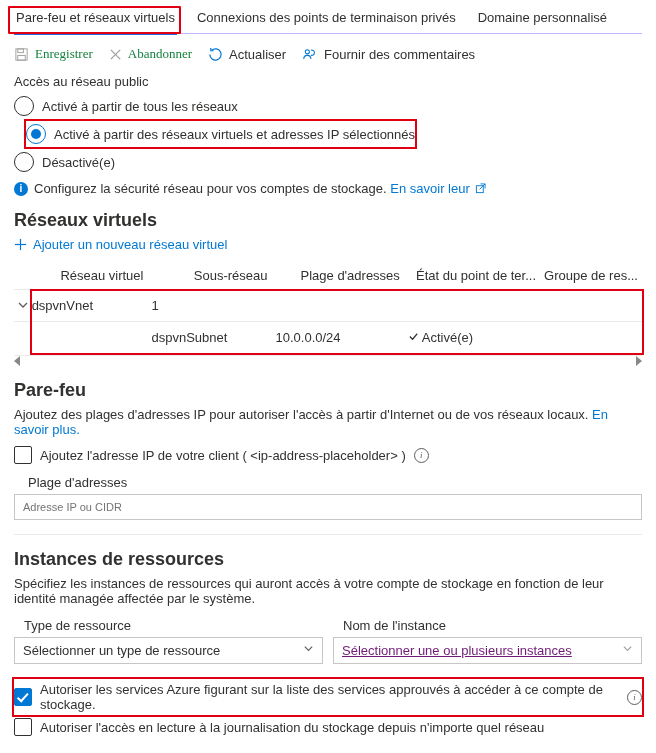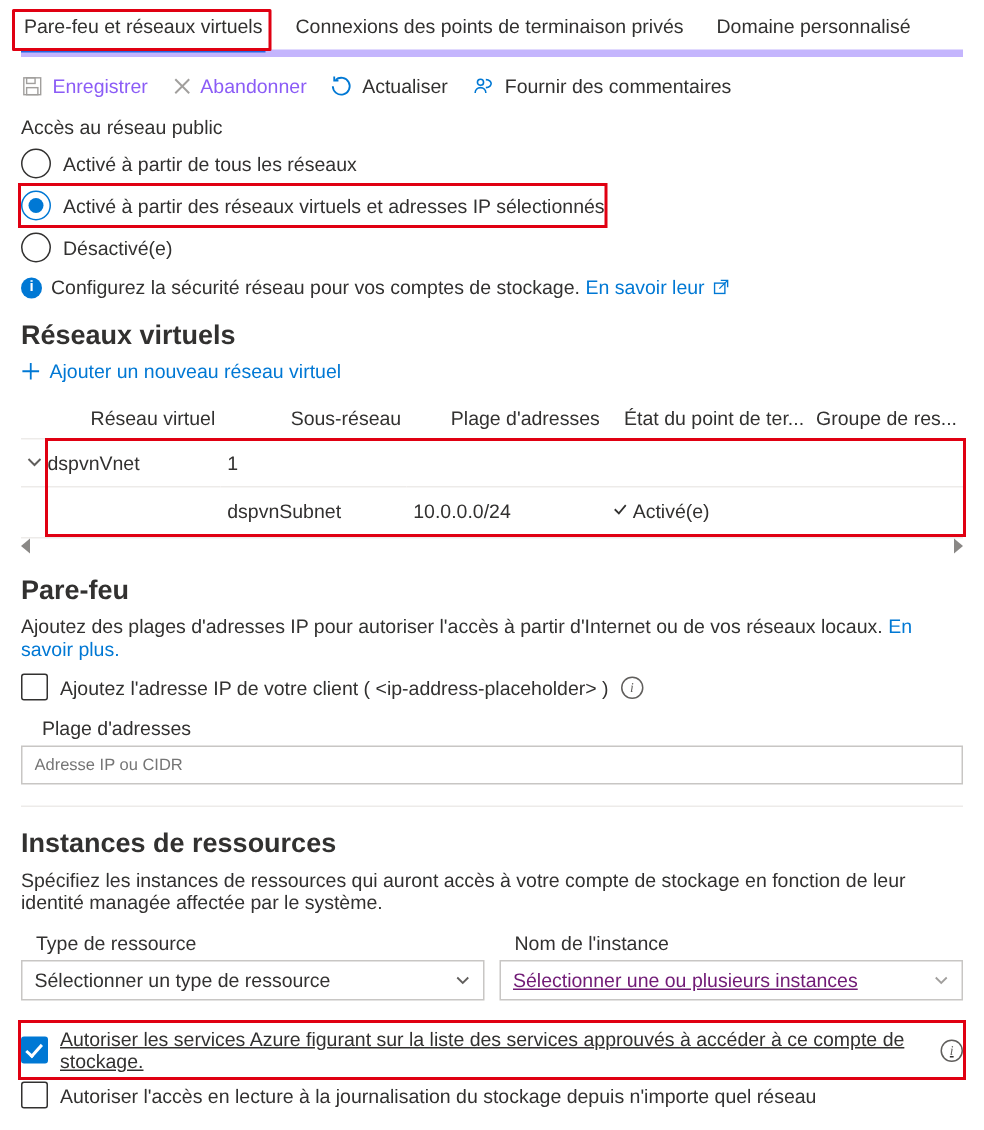--- a/index.html
+++ b/index.html
@@ -9,30 +9,30 @@
     --border:#edebe9;
     --border2:#c8c6c4;
     --hl:#e00012;
     --tabsel:#2266e3;
     font-family:"Segoe UI",Arial,sans-serif;
   }
   html,body{margin:0;padding:0;background:#fff;color:var(--text);font-size:13px;}
   .page{width:656px;padding:0 14px 20px 14px;box-sizing:border-box;}
 
   
-  .tabs{display:flex;gap:18px;padding-top:10px;border-bottom:5px solid #c4b5fd;}
+  .tabs{display:flex;gap:18px;padding-top:10px;border-bottom:1px solid #c4b5fd;}
   .tab{padding:0 2px 8px 2px;cursor:pointer;color:var(--text);}
   .tab.selected{color:var(--text);border-bottom:2px solid var(--tabsel);}
   .tab-hl{position:relative;display:inline-block;}
   .hlbox{border:2px solid var(--hl);border-radius:1px;position:absolute;pointer-events:none;}
 
   
   .cmdbar{display:flex;align-items:center;gap:16px;padding:12px 0 6px 0;color:var(--muted);}
   .cmd{display:flex;align-items:center;gap:6px;cursor:pointer;}
-  .cmd.disabled{color:#8b5cf6;}
+  .cmd.disabled{color:#15803d;font-family:Liberation Serif, serif;}
   .cmd svg{flex:none;}
   .cmd span{white-space:nowrap;} 
 
   
   h2.section{font-size:18px;font-weight:600;margin:14px 0 6px 0;}
   .row{display:flex;align-items:center;gap:8px;padding:3px 0;}
   .radio{width:18px;height:18px;border:1px solid #323130;border-radius:50%;display:inline-flex;align-items:center;justify-content:center;cursor:pointer;flex:none;}
   .radio.sel{border-color:var(--link);}
   .radio.sel::after{content:"";width:10px;height:10px;border-radius:50%;background:var(--link);}
   .chk{width:16px;height:16px;border:1px solid #323130;border-radius:2px;display:inline-flex;align-items:center;justify-content:center;cursor:pointer;flex:none;}
@@ -54,21 +54,21 @@
   .rhl{position:relative;}
   .rhlbox{position:absolute;left:-2px;right:-2px;top:-2px;bottom:-2px;border:2px solid var(--hl);pointer-events:none;}
   .scroll{height:10px;border-top:1px solid var(--border);display:flex;justify-content:space-between;margin-top:2px;}
   .scroll .tri{width:0;height:0;border-top:5px solid transparent;border-bottom:5px solid transparent;}
   .scroll .l{border-right:6px solid #8a8886;}
   .scroll .r{border-left:6px solid #8a8886;}
 
   .firewall-desc{color:var(--text);margin:2px 0 6px 0;}
   .label{font-weight:400;color:var(--text);margin:8px 0 4px 0;display:block;padding-left:14px;}
   .textin{width:100%;box-sizing:border-box;padding:6px 8px;border:1px solid var(--border2);font-size:11px;font-family:inherit;}
-  .select{display:flex;align-items:center;justify-content:space-between;width:100%;box-sizing:border-box;padding:5px 8px;border:1px solid var(--border2);color:var(--text);cursor:pointer;}
+  .select{display:flex;justify-content:space-between;width:100%;box-sizing:border-box;padding:5px 8px;border:1px solid var(--border2);color:var(--text);cursor:pointer;}
   .select .ph{color:var(--text);}
   .select.muted .ph{color:#701a75;text-decoration:underline;}
   .two{display:flex;gap:10px;}
   .two>div{flex:1;}
   .fieldlabel{font-weight:400;padding:4px 0 4px 10px;color:var(--text);}
 
   .divider{height:1px;background:var(--border);margin:14px 0 0 0;}
 
   .hl-wrap{position:relative;display:block;}
   .hl-wrap .hlbox2{position:absolute;left:-2px;right:-2px;top:-2px;bottom:-2px;border:2px solid var(--hl);pointer-events:none;}
@@ -122,21 +122,21 @@
       <span style="color:var(--text);">Fournir des commentaires</span>
     </div>
   </div>
 
   
   <div style="margin-top:6px;">Accès au réseau public</div>
   <div class="row" style="margin-top:4px;">
     <span class="radio"></span>
     <span>Activé à partir de tous les réseaux</span>
   </div>
-  <div class="hl-wrap" style="display:inline-block;margin:2px 0;">
+  <div class="hl-wrap" style="display:inline-block;margin:2px 12px;">
     <div class="row">
       <span class="radio sel"></span>
       <span>Activé à partir des réseaux virtuels et adresses IP sélectionnés</span>
     </div>
     <span class="hlbox2"></span>
   </div>
   <div class="row">
     <span class="radio"></span>
     <span>Désactivé(e)</span>
   </div>
@@ -244,21 +244,21 @@
         <svg width="11" height="11" viewBox="0 0 12 12" stroke="#a19f9d" fill="none" stroke-width="1.3">
             <polyline points="2,4 6,8 10,4"></polyline>
           </svg>
       </div>
     </div>
   </div>
 
   <div class="divider"></div>
 
   
-  <div class="hl-wrap" style="display:block;text-decoration:underline;">
+  <div class="hl-wrap" style="display:block;">
     <div class="row">
       <span class="chk on"></span>
       <span>Autoriser les services Azure figurant sur la liste des services approuvés à accéder à ce compte de stockage.</span>
       <span class="info-outl">i</span>
     </div>
     <span class="hlbox2"></span>
   </div>
   <div class="row">
     <span class="chk"></span>
     <span>Autoriser l'accès en lecture à la journalisation du stockage depuis n'importe quel réseau</span>

